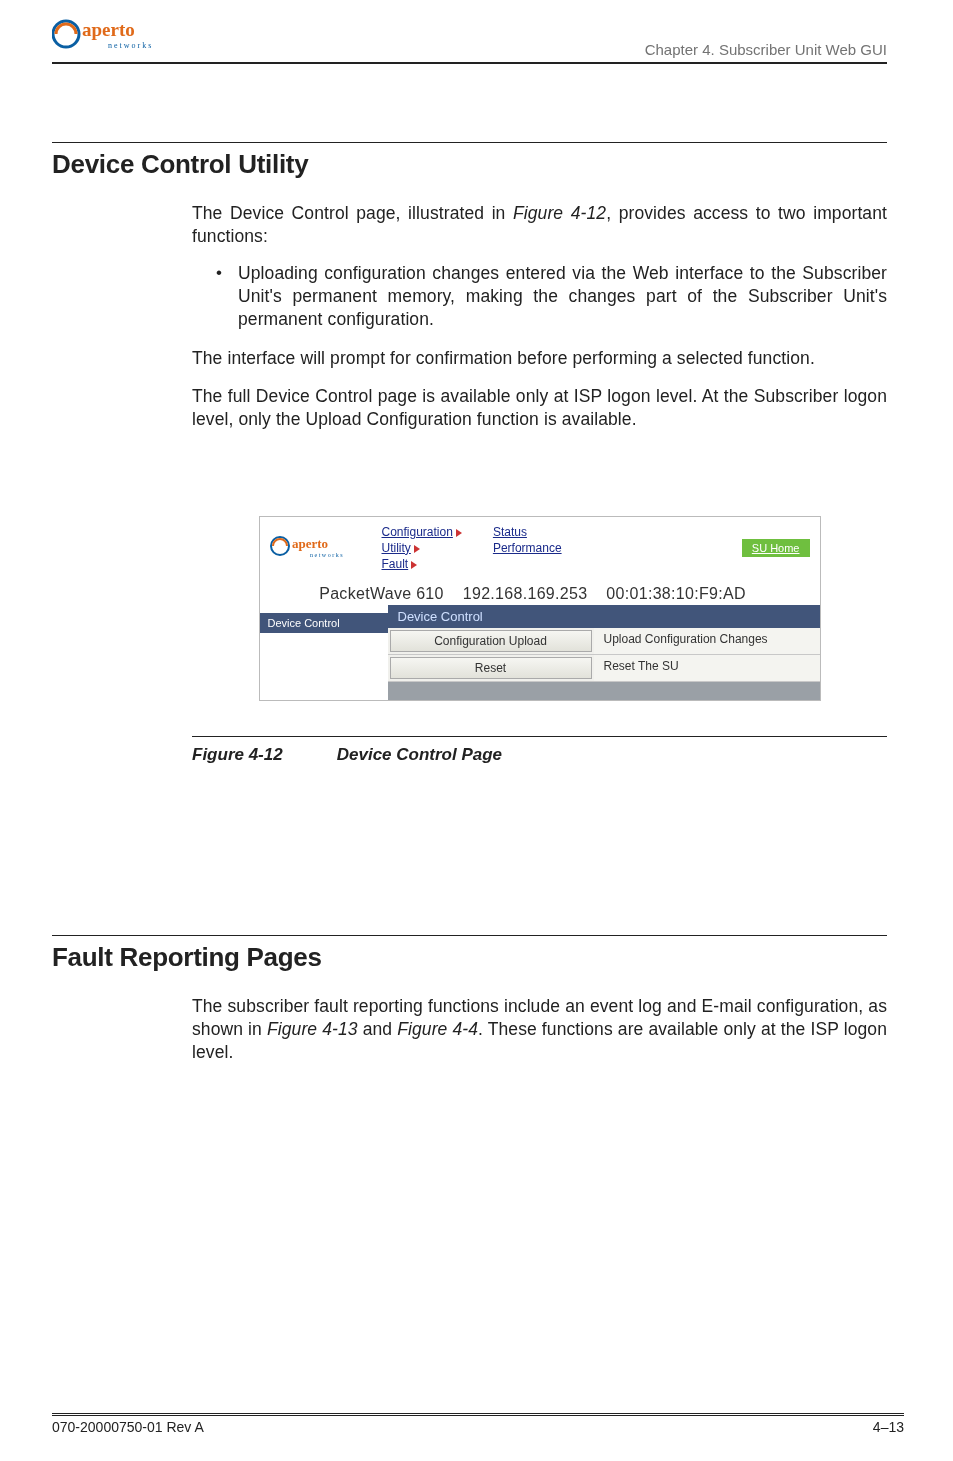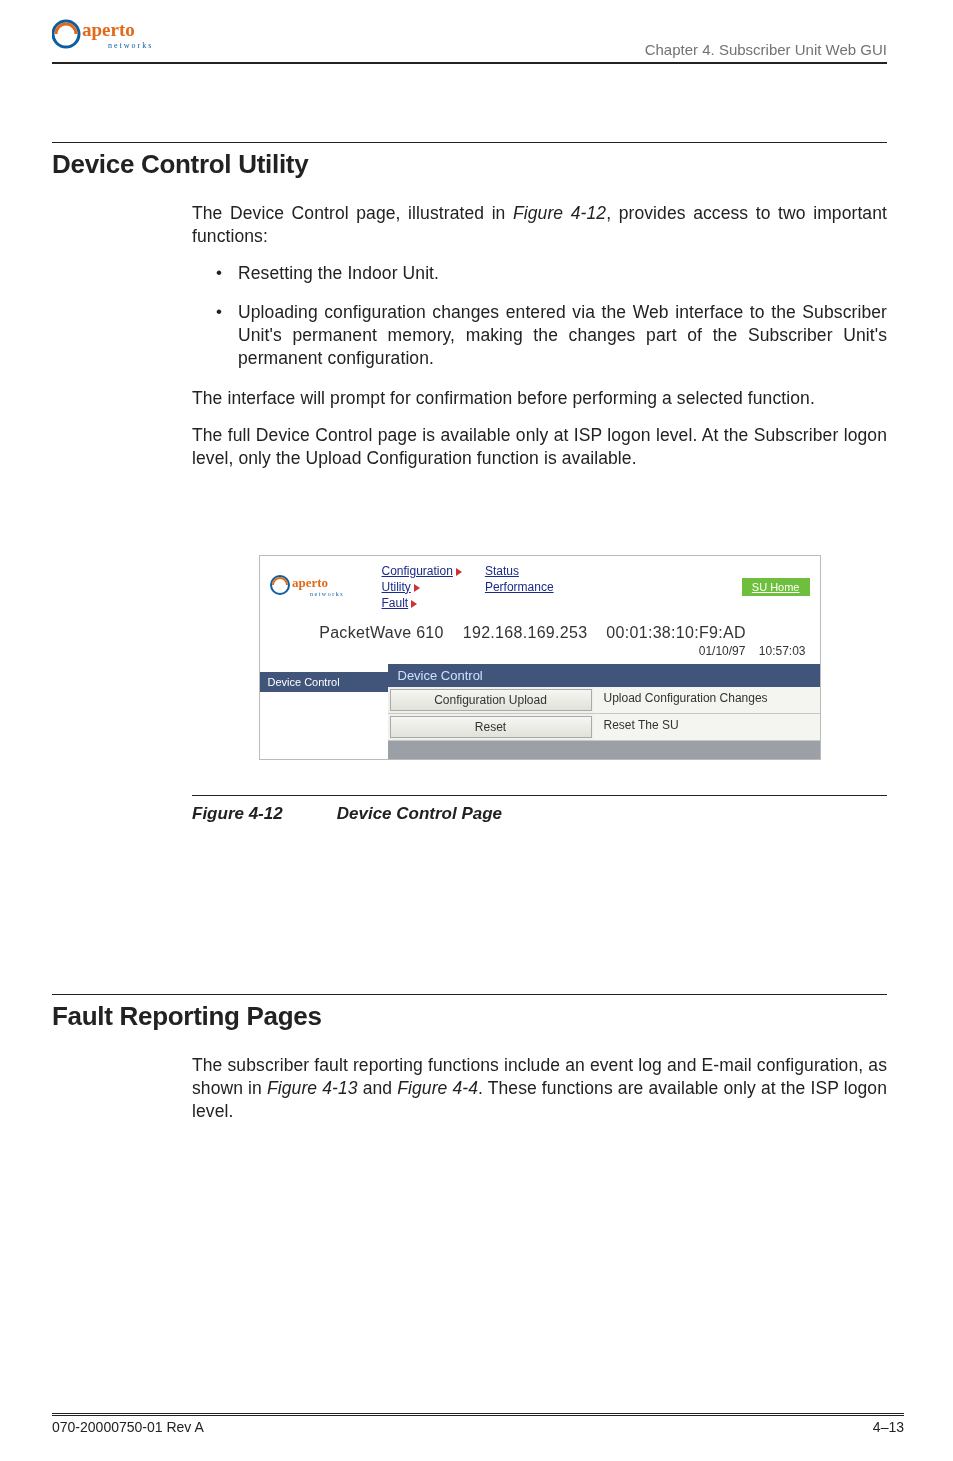--- a/index.html
+++ b/index.html
@@ -103,21 +103,21 @@
   }
   .shot-top {
     display: flex;
     align-items: center;
     padding: 8px 10px 0 10px;
     gap: 16px;
   }
   .shot-logo { flex: 0 0 auto; }
   .top-links {
     display: flex;
-    gap: 20px;
+    gap: 28px;
     flex: 1;
     font-size: 12px;
   }
   .top-links .col { display: flex; flex-direction: column; gap: 2px; }
   .top-links a { color: #1a2a8a; text-decoration: underline; cursor: pointer; }
   .arrow-red {
     display:inline-block;
     width:0;height:0;
     border-top:4px solid transparent;
     border-bottom:4px solid transparent;
@@ -229,21 +229,20 @@
   </div>
 
   <hr class="hr-top-thin">
   <h2 class="section-title">Device Control Utility</h2>
 
   <div class="body-indent">
     <p>
       <span>The Device Control page, illustrated in </span><span class="figure-ref">Figure 4-12</span><span>, provides access to two important functions:</span>
     </p>
     <ul class="bullets">
-      <li>Resetting the Indoor Unit.</li>
       <li>Uploading configuration changes entered via the Web interface to the Subscriber Unit's permanent memory, making the changes part of the Subscriber Unit's permanent configuration.</li>
     </ul>
     <p>The interface will prompt for confirmation before performing a selected function.</p>
     <p>The full Device Control page is available only at ISP logon level. At the Subscriber logon level, only the Upload Configuration function is available.</p>
   </div>
 
   <div class="figure-block">
     <div class="shot">
       <div class="shot-top">
         <div class="shot-logo">
@@ -265,24 +264,20 @@
             <a>Performance</a>
           </div>
         </div>
         <div class="su-home">SU Home</div>
       </div>
       <div class="info-line">
         <span>PacketWave 610</span>&nbsp;&nbsp;&nbsp;
         <span>192.168.169.253</span>&nbsp;&nbsp;&nbsp;
         <span>00:01:38:10:F9:AD</span>
       </div>
-      <div class="info-line2">
-        <span>01/10/97</span>&nbsp;&nbsp;&nbsp;
-        <span>10:57:03</span>
-      </div>
       <div class="shot-body">
         <div class="sidebar">
           <div class="sidebar-item">Device Control</div>
         </div>
         <div class="main-panel">
           <div class="panel-title">Device Control</div>
           <div class="ctrl-row">
             <div class="ctrl-btn">Configuration Upload</div>
             <div class="ctrl-label">Upload Configuration Changes</div>
           </div>

